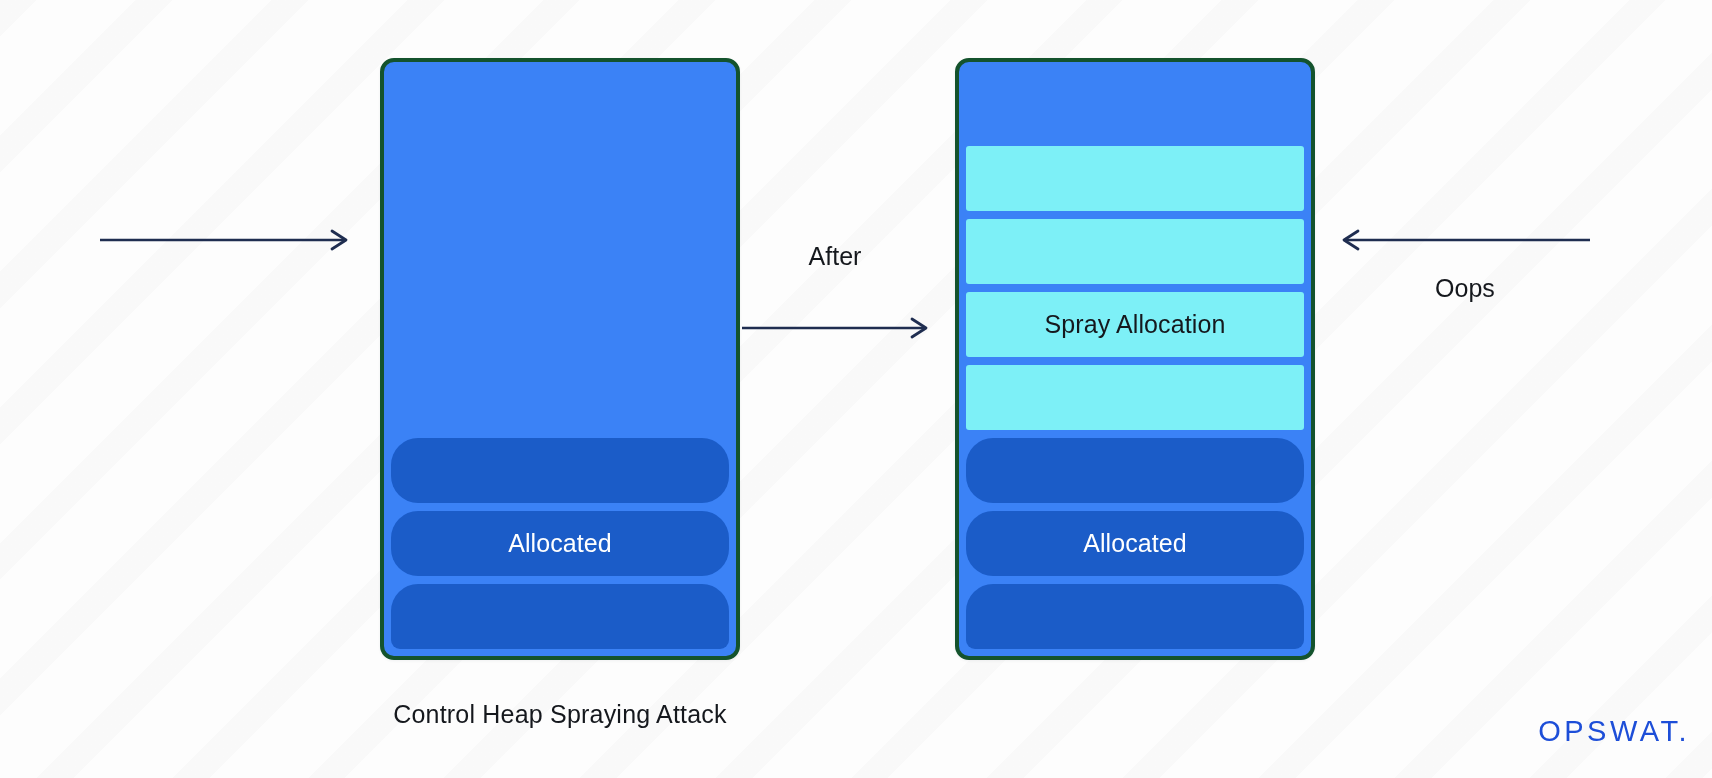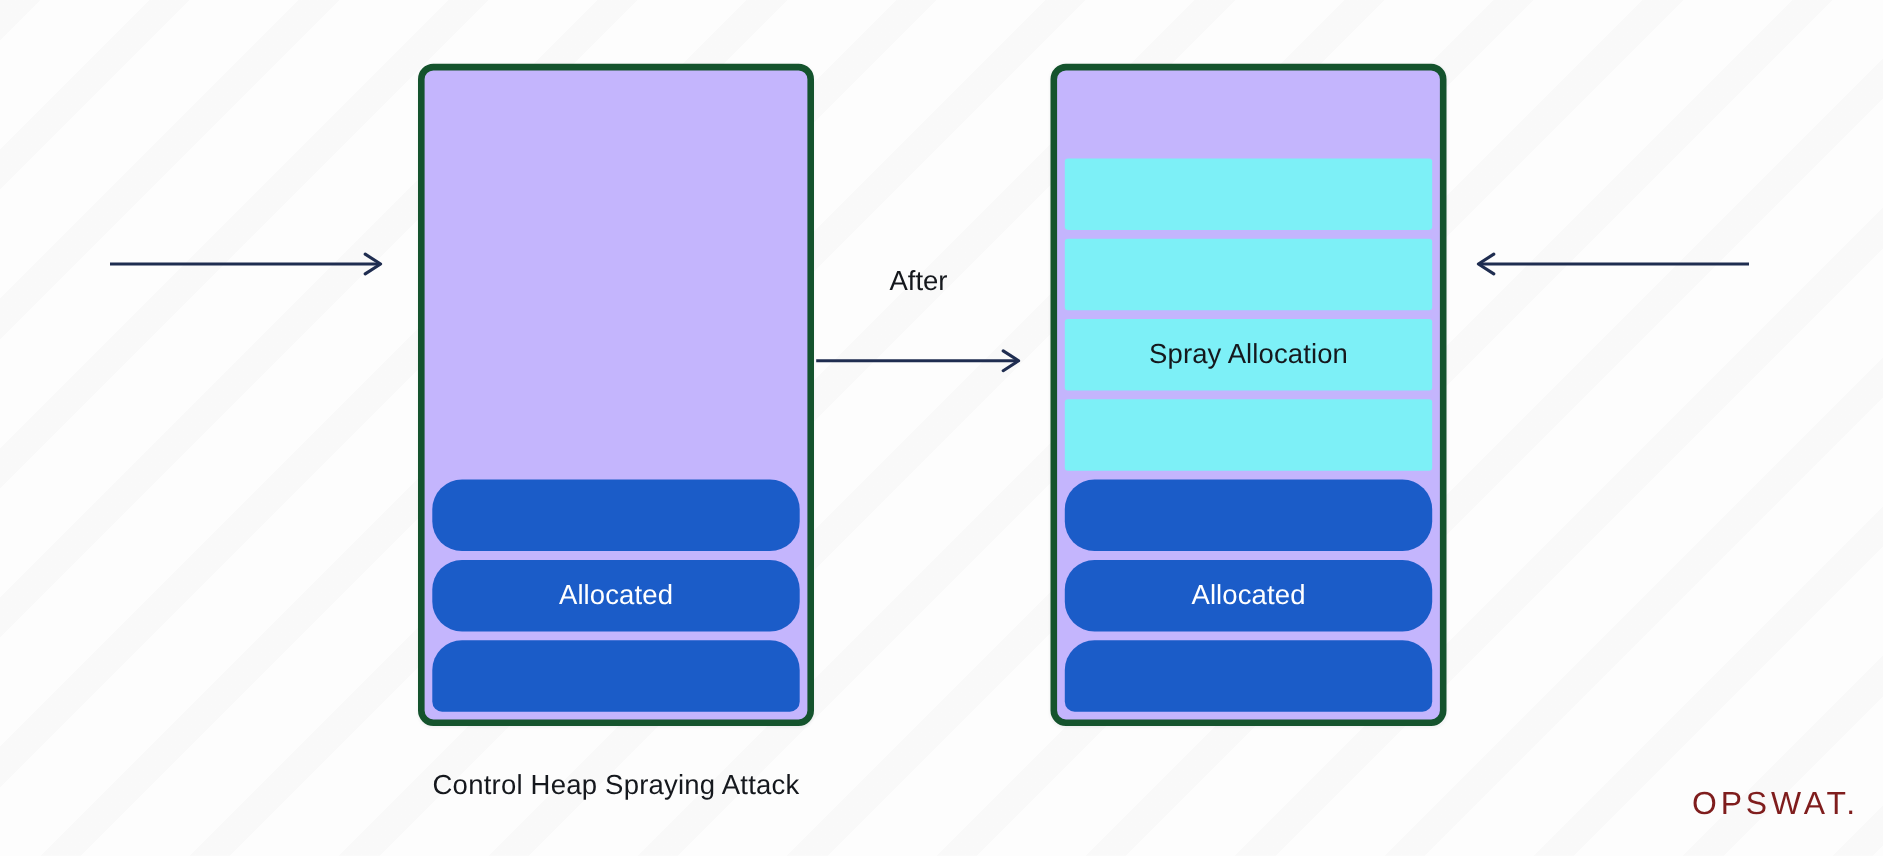--- a/index.html
+++ b/index.html
@@ -21,22 +21,22 @@
     color: #111318;
     -webkit-font-smoothing: antialiased;
   }
 
   .stage { position: absolute; inset: 0; }
 
   
   .heap-box {
     position: absolute;
     box-sizing: border-box;
-    background: #c4b5fd;
-    border: 6px solid #14532d;
+    background: #3b82f6;
+    border: 4px solid #14532d;
     border-radius: 14px;
     box-shadow: 0 1px 3px rgba(40,48,70,0.06);
     overflow: hidden;
     display: flex;
     flex-direction: column;
     justify-content: flex-end;
     padding: 7px;
     gap: 8px;
   }
   #box-before { left: 380px; top: 58px; width: 360px; height: 602px; }
@@ -95,21 +95,21 @@
   #note-heap-spray   { left: 742px; top: 238px; width: 186px; }
   #note-oops         { left: 1340px; top: 270px; width: 250px; }
 
   
   #brand-logo {
     position: absolute;
     right: 22px;
     bottom: 30px;
     font-size: 29px;
     letter-spacing: 3.5px;
-    color: #7f1d1d;
+    color: #1d4ed8;
     font-family: "Liberation Sans", sans-serif;
     font-weight: 400;
     white-space: nowrap;
   }
 </style>
 </head>
 <body>
 
 <div class="stage">
 
@@ -147,16 +147,17 @@
   <svg class="arrow-svg" id="arrow-right-svg" width="250" height="24" viewBox="0 0 250 24">
     <line class="arrow-line" x1="6" y1="12" x2="250" y2="12"></line>
     <polyline class="arrow-head" points="18,3 4,12 18,21"></polyline>
   </svg>
 
 
   <div class="note" id="note-heap-spray">
     <div>After</div>
   </div>
 
+  <div class="note" id="note-oops">Oops</div>
 
   <div id="brand-logo">OPSWAT.</div>
 
 </div>
 
 </body></html>

